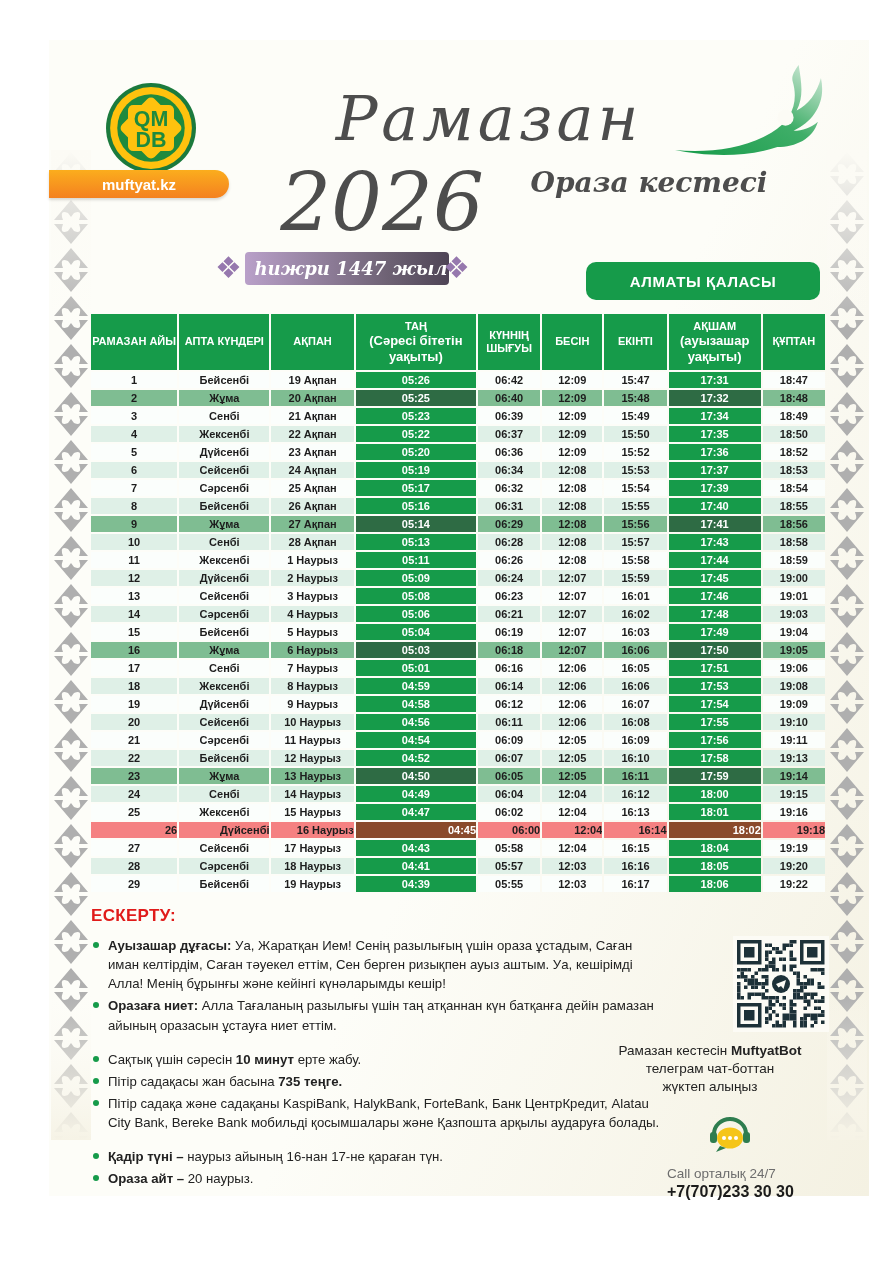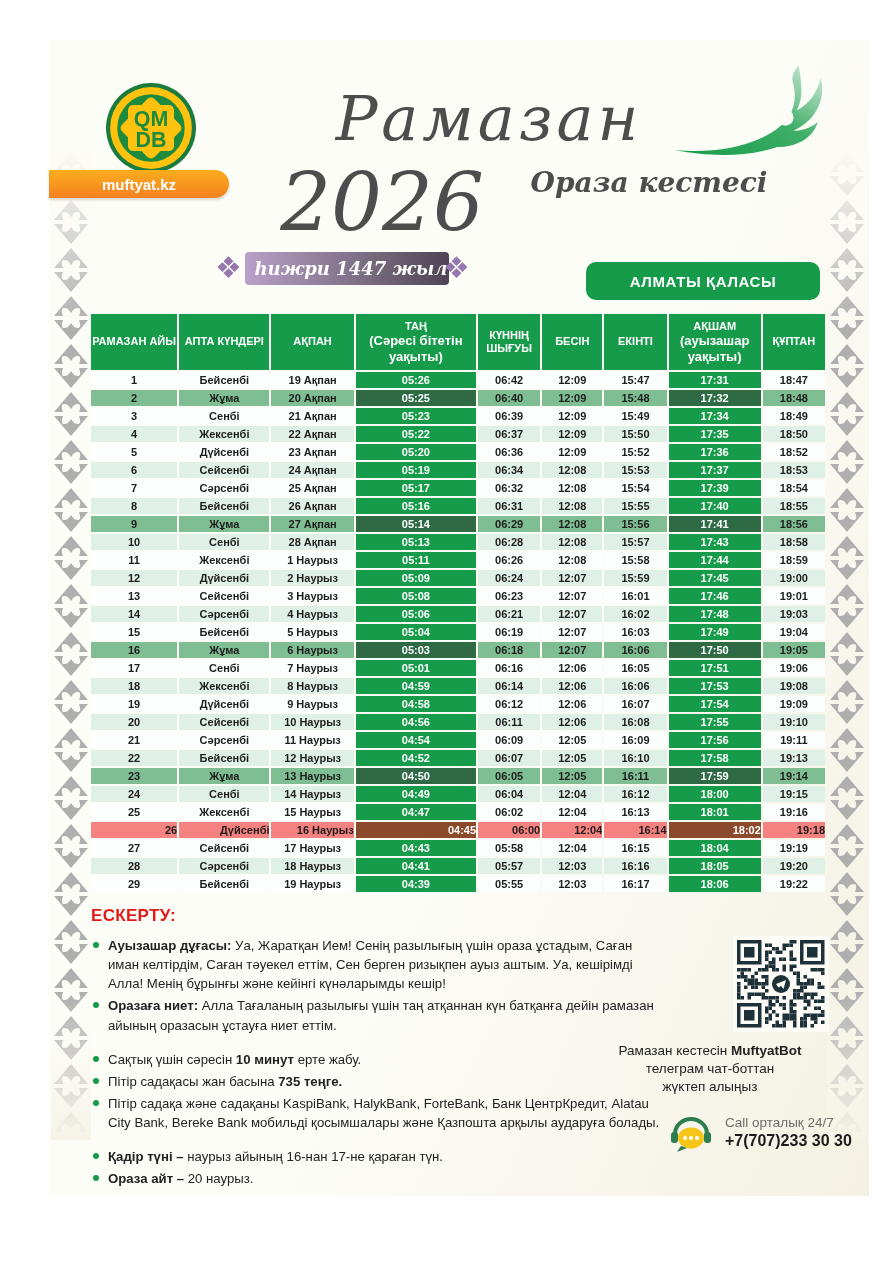--- a/index.html
+++ b/index.html
@@ -56,21 +56,21 @@
   .notes ul{list-style:none;margin:0 0 15px 0;padding:0;}
   .notes li{position:relative;padding-left:17px;margin-bottom:3px;font-size:13.2px;line-height:1.45;}
   .notes li::before{content:"";position:absolute;left:2px;top:6px;width:6px;height:6px;
          border-radius:50%;background:var(--green,#169B4A);}
   .bold{font-weight:bold;}
 
   
   .qr-box{position:absolute;left:684px;top:896px;width:96px;height:96px;}
   .qr-caption{position:absolute;right:44px;top:1002px;width:230px;text-align:center;
          font-size:13.5px;line-height:1.35;color:#222;}
-  .call{position:absolute;left:618px;top:1068px;display:flex;align-items:center;gap:10px;}
+  .call{position:absolute;left:618px;top:1068px;display:flex;align-items:center;gap:10px;flex-direction:column;}
   .call-icon{width:48px;height:48px;}
   .call-label{font-size:13.5px;color:#6d6d6d;}
   .call-phone{font-size:16px;font-weight:bold;color:#1b1b1b;margin-top:2px;}
 </style>
 </head>
 <body>
 
 <div class="page">
   <div class="card">
 

